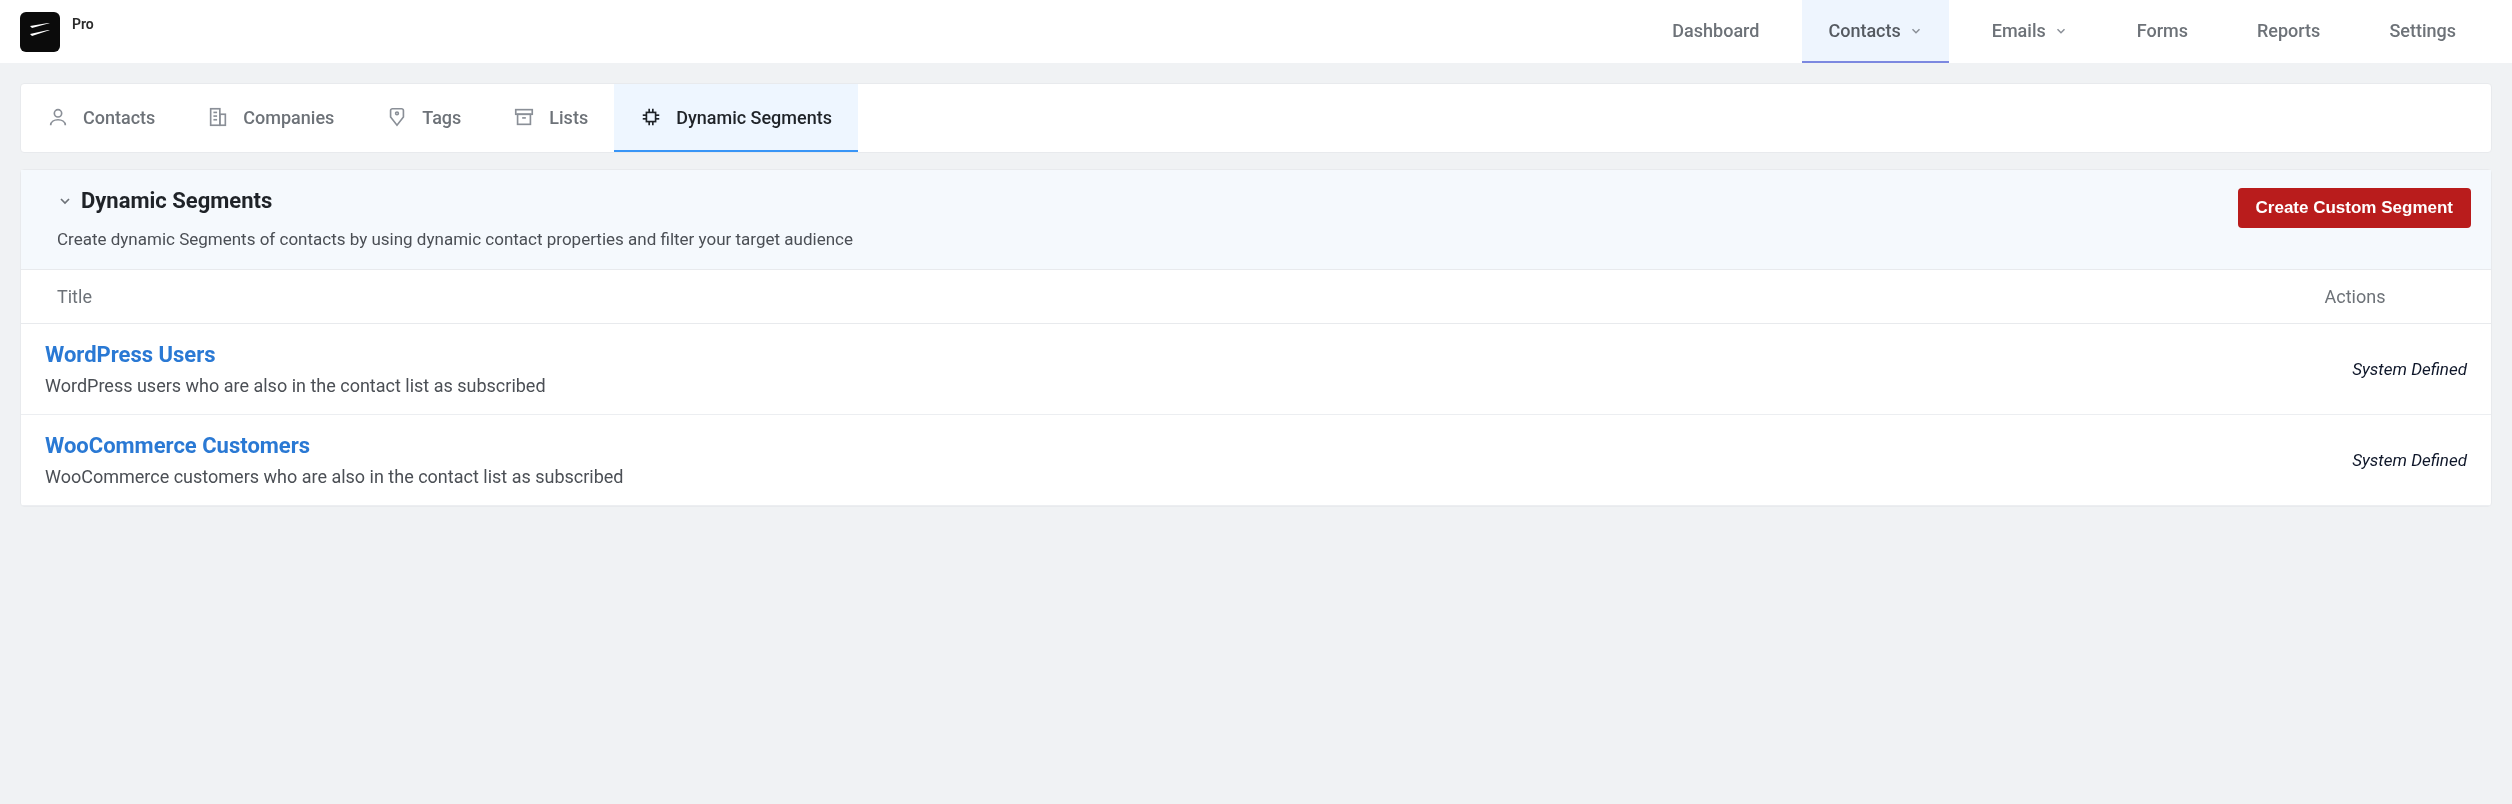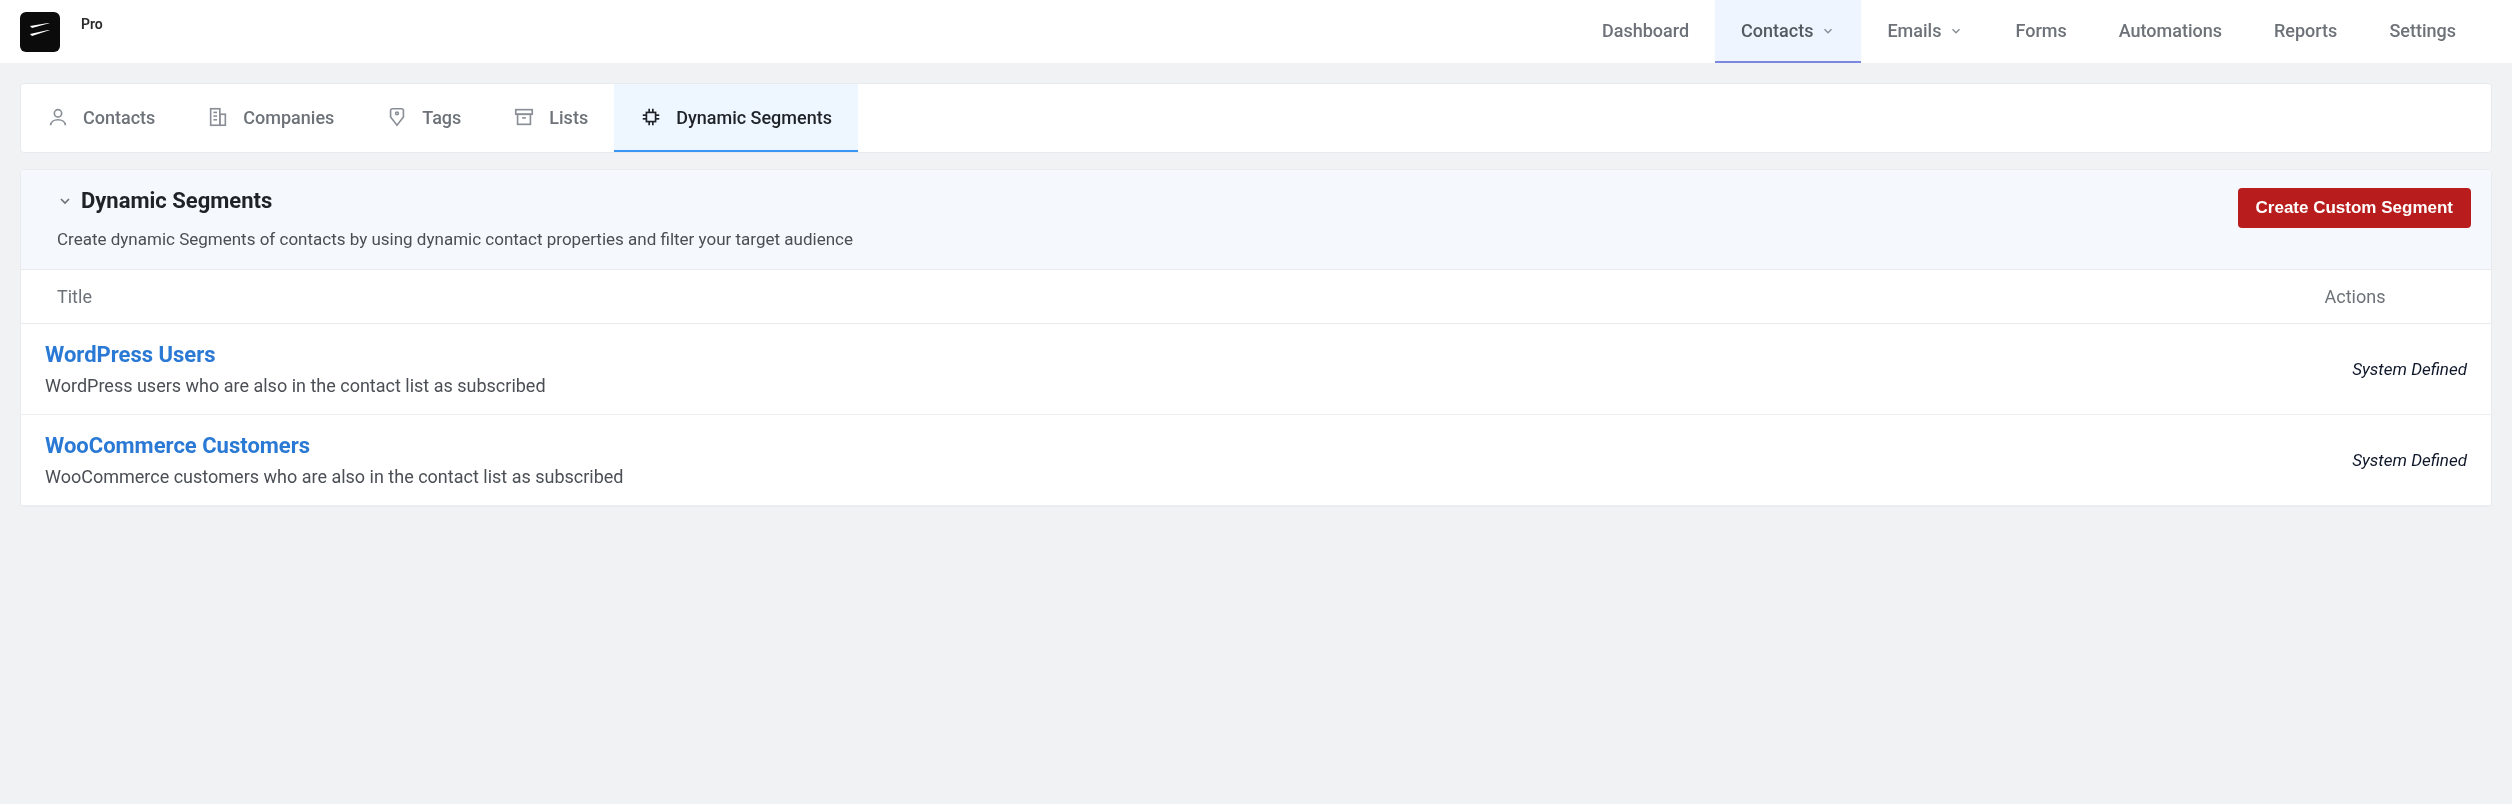--- a/index.html
+++ b/index.html
@@ -14,21 +14,21 @@
     .header {
       background: #ffffff;
       height: 63px;
       display: flex;
       align-items: center;
       padding: 0 30px 0 20px;
     }
     .brand {
       display: flex;
       align-items: center;
-      gap: 21px;
+      gap: 12px;
     }
     .brand-logo {
       width: 40px;
       height: 40px;
       background: #0b0b0b;
       border-radius: 6px;
       display: flex;
       align-items: center;
       justify-content: center;
     }
@@ -38,20 +38,21 @@
       color: #2b2b2b;
       align-self: flex-start;
       margin-top: 4px;
     }
 
     .top-nav {
       margin-left: auto;
       display: flex;
       align-items: stretch;
       height: 100%;
+      gap: 17px;
     }
     .top-nav-item {
       display: flex;
       align-items: center;
       padding: 0 26px;
       font-size: 18px;
       font-weight: 500;
       color: #6d7278;
       gap: 8px;
       border-bottom: 2px solid transparent;
@@ -210,23 +211,20 @@
     <a class="top-nav-item">
       <span>Emails</span>
       <span class="nav-chevron">
         <svg width="14" height="14" viewBox="0 0 24 24" fill="none" stroke="#8a8f97" stroke-width="2.5">
             <polyline points="6 9 12 15 18 9"></polyline>
           </svg>
       </span>
     </a>
     <a class="top-nav-item">
       <span>Forms</span>
-    </a>
-    <a class="top-nav-item">
-      <span>Automations</span>
     </a>
     <a class="top-nav-item">
       <span>Reports</span>
     </a>
     <a class="top-nav-item">
       <span>Settings</span>
     </a>
   </nav>
 </div>
 

